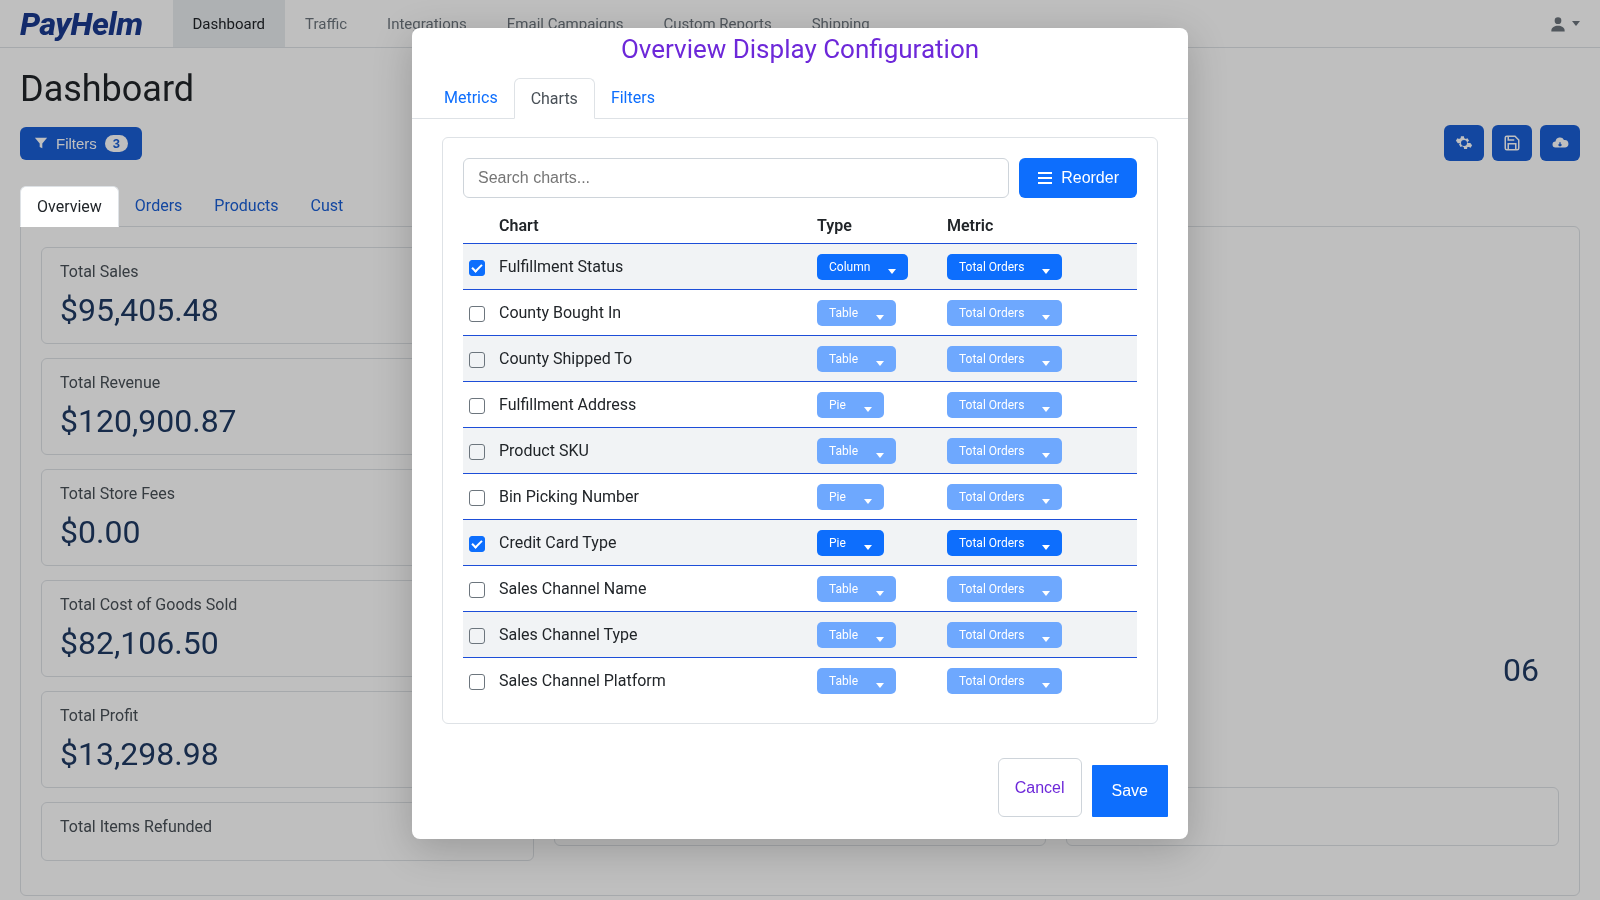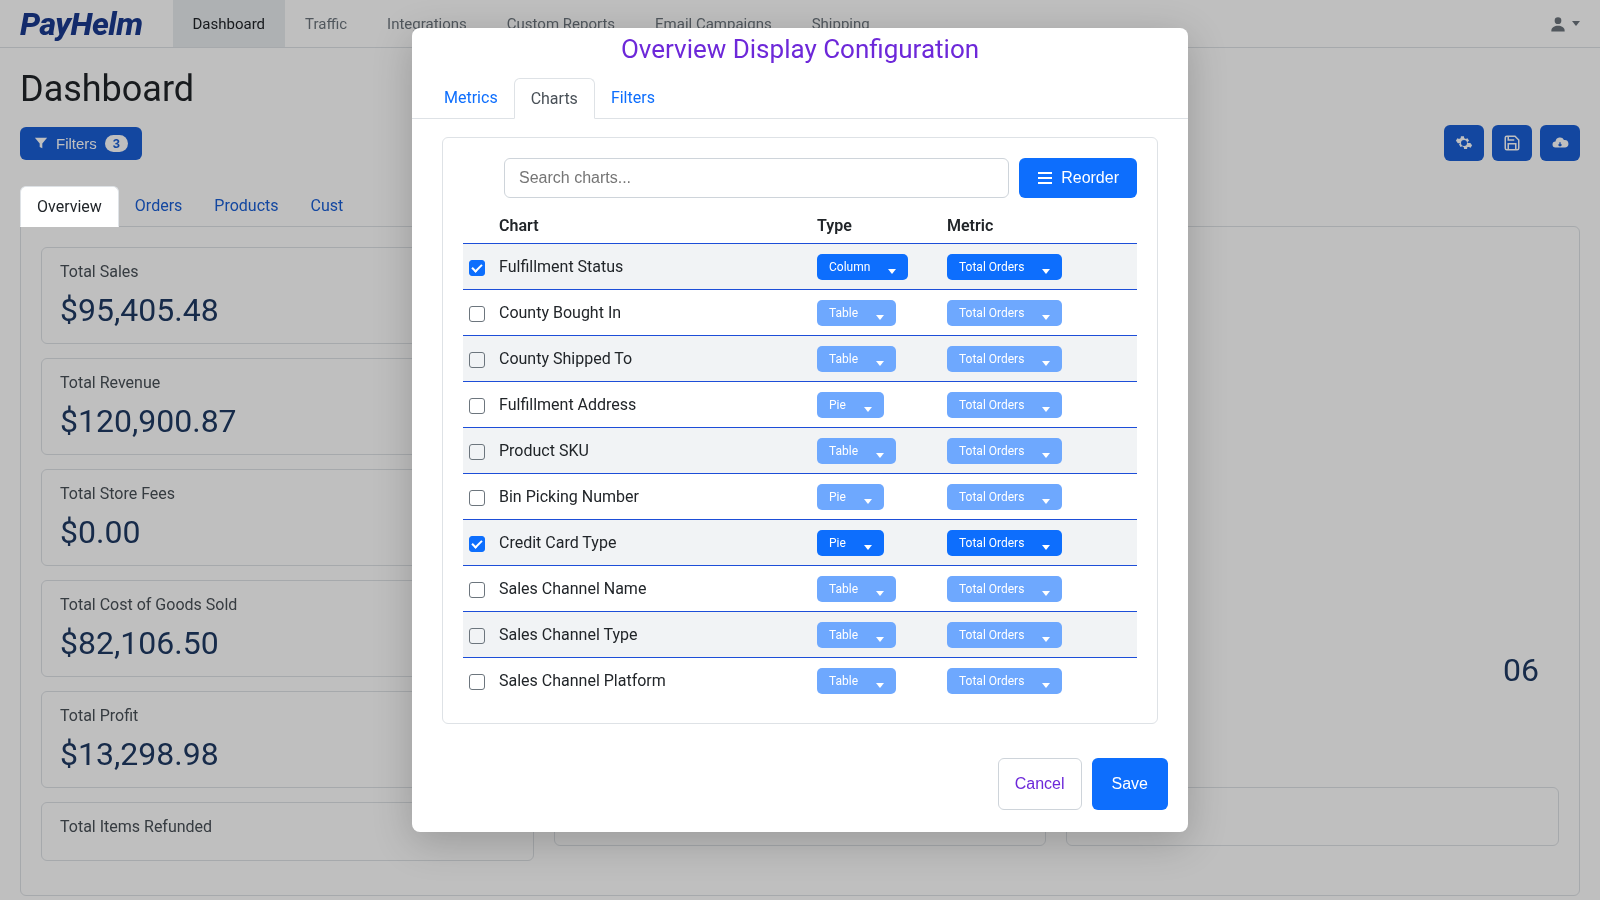--- a/index.html
+++ b/index.html
@@ -38,53 +38,53 @@
 
 .overlay { position: absolute; inset: 0; background: rgba(0,0,0,0.25); display: flex; align-items: flex-start; justify-content: center; padding-top: 28px; }
 .modal { background: #fff; border-radius: 8px; width: 776px; max-height: 862px; display: flex; flex-direction: column; box-shadow: 0 10px 40px rgba(0,0,0,0.2); }
 .modal-title { font-size: 26px; text-align: center; padding: 6px 0 14px 0; color: #6d28d9; }
 .modal-tabs { display: flex; padding: 0 16px; border-bottom: 1px solid #dee2e6; }
 .modal-tab { padding: 10px 16px; color: #0d6efd; cursor: pointer; font-size: 16px; }
 .modal-tab.active { color: #495057; border: 1px solid #dee2e6; border-bottom: 1px solid #fff; border-radius: 6px 6px 0 0; margin-bottom: -1px; }
 .modal-body { padding: 18px 30px 18px 30px; }
 .panel { border: 1px solid #dee2e6; border-radius: 6px; padding: 20px; }
 .panel-top { display: flex; gap: 10px; margin-bottom: 10px; }
-.search-input { flex: 1; border: 1px solid #ced4da; border-radius: 6px; padding: 10px 14px; font-size: 16px; margin-left: 41px; }
+.search-input { flex: 1; border: 1px solid #ced4da; border-radius: 6px; padding: 10px 14px; font-size: 16px; }
 .reorder-btn { background: #0d6efd; color: #fff; border: none; border-radius: 6px; padding: 0 18px; font-size: 16px; display: flex; align-items: center; gap: 8px; cursor: pointer; }
 .chart-table-head { display: flex; padding: 8px 6px; font-weight: 600; color: #212529; font-size: 16px; }
 .col-chart { flex: 0 0 348px; display: flex; align-items: flex-end; gap: 14px; }
 .col-type { flex: 0 0 130px; }
 .col-metric { flex: 1; }
 .chart-row { display: flex; align-items: center; padding: 6px 6px; border-top: 1px solid #1d4ed8; min-height: 46px; }
 .chart-row:nth-child(odd) { background: #f1f3f5; }
 .chart-row .chart-name { font-size: 16px; color: #212529; }
 .chk { width: 16px; height: 16px; border: 1.5px solid #6c757d; border-radius: 3px; display: inline-block; position: relative; }
 .chk.checked { background: #0d6efd; border-color: #0d6efd; }
 .chk.checked::after { content: ""; position: absolute; left: 4px; top: 1px; width: 4px; height: 8px; border: solid #fff; border-width: 0 2px 2px 0; transform: rotate(45deg); }
 .dd { border: none; border-radius: 5px; padding: 6px 12px; font-size: 12px; color: #fff; display: inline-flex; align-items: flex-end; gap: 18px; cursor: pointer; }
 .dd.on { background: #0d6efd; }
 .dd.off { background: #6ea8fe; }
 .caret-d { width: 0; height: 0; border-left: 4px solid transparent; border-right: 4px solid transparent; border-top: 5px solid currentColor; }
 .modal-footer { display: flex; justify-content: flex-end; gap: 10px; padding: 16px 20px 22px 20px; }
 .btn-cancel { background: #fff; border: 1px solid #ced4da; border-radius: 6px; padding: 8px 16px; font-size: 16px; cursor: pointer; color: #6d28d9; }
-.btn-save { background: #0d6efd; border: none; color: #fff; border-radius: 6px; padding: 17px 20px; font-size: 16px; cursor: pointer; }
+.btn-save { background: #0d6efd; border: none; color: #fff; border-radius: 1px; padding: 17px 20px; font-size: 16px; cursor: pointer; margin-top: 7px; }
 
 svg { display: block; }
 </style>
 </head>
 <body>
 
 <div class="topnav">
   <div class="logo">PayHelm</div>
   <div class="topnav-tabs" id="topnav-tabs">
       <div class="topnav-tab active">Dashboard</div>
       <div class="topnav-tab">Traffic</div>
       <div class="topnav-tab">Integrations</div>
+      <div class="topnav-tab">Email Campaigns</div>
       <div class="topnav-tab">Custom Reports</div>
-      <div class="topnav-tab">Email Campaigns</div>
       <div class="topnav-tab">Shipping</div>
     </div>
   <div class="user-menu">
     <svg width="20" height="20" viewBox="0 0 24 24" fill="#6c757d">
         <circle cx="12" cy="8" r="4"></circle>
         <path d="M4 20c0-4 4-6 8-6s8 2 8 6v1H4z"></path>
       </svg>
     <span class="caret-d"></span>
   </div>
 </div>

